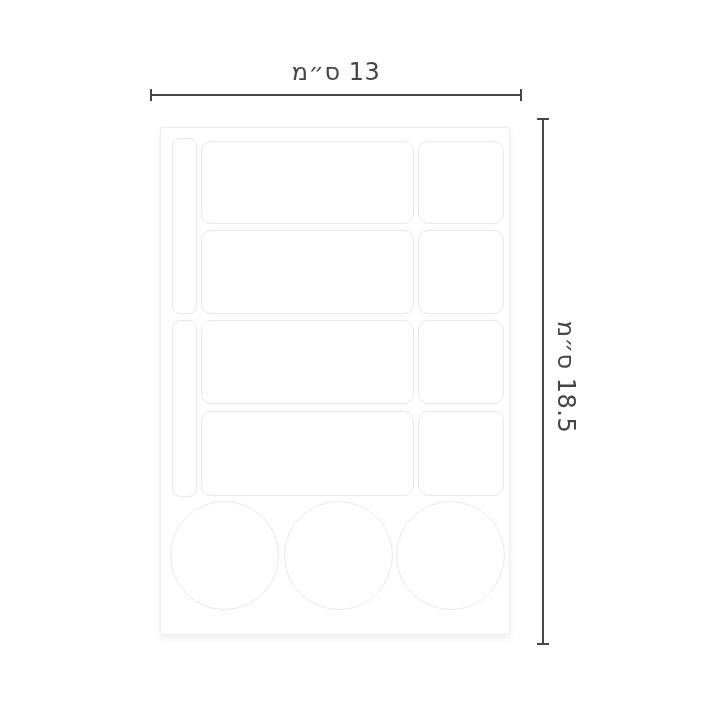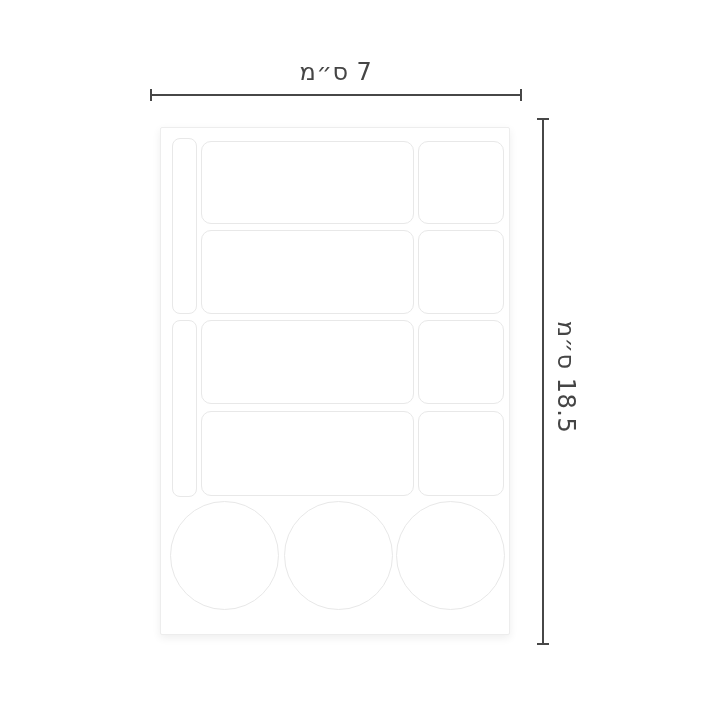--- a/index.html
+++ b/index.html
@@ -113,21 +113,21 @@
   }
   .circle.c1 { left: 9px; }
   .circle.c2 { left: 123px; }
   .circle.c3 { left: 235px; }
 </style>
 </head>
 <body>
 
 <div class="canvas">
 
-  <div class="dim-label dim-label-width" dir="rtl">7 ס״מ</div>
+  <div class="dim-label dim-label-width" dir="rtl">13 ס״מ</div>
   <div class="dim-line-h"></div>
 
   <div class="dim-line-v"></div>
   <div class="dim-label dim-label-height" dir="rtl">18.5 ס״מ</div>
 
   <div class="sheet">
 
     <div class="sticker strip s1"></div>
     <div class="sticker strip s2"></div>
 

